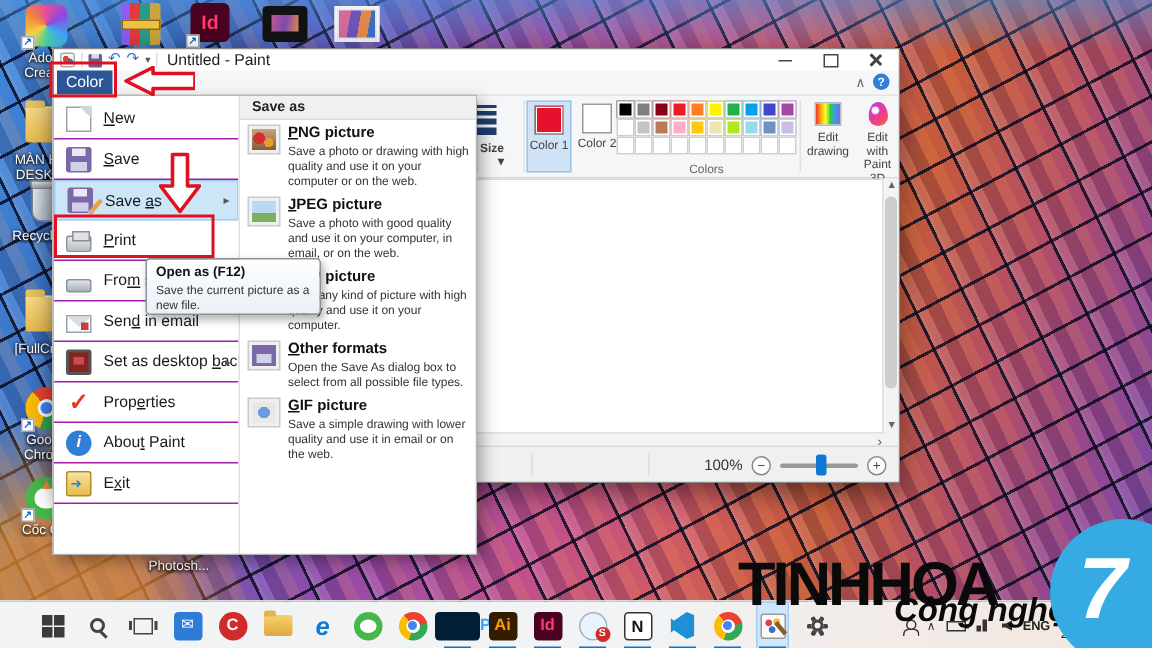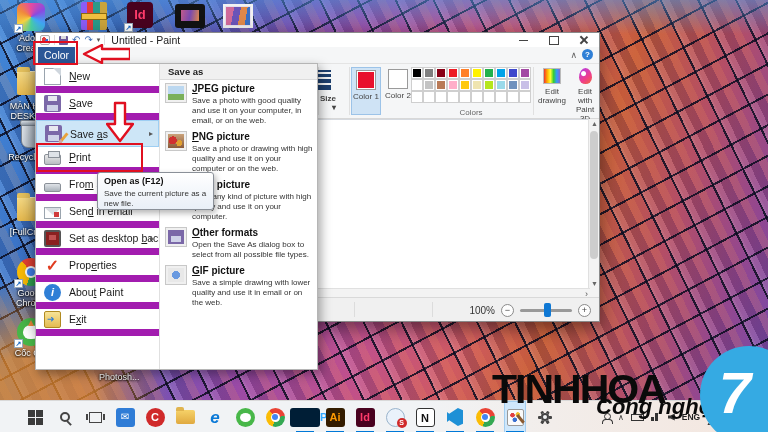--- a/index.html
+++ b/index.html
@@ -118,21 +118,21 @@
   #zoomctl{position:absolute;right:8px;top:0;height:24px;display:flex;align-items:center;gap:6px;}
   #zoom-val{font-size:10px;color:#333;}
   .zoom-btn{width:13px;height:13px;border:1px solid #8a8a8a;border-radius:50%;font-size:9px;line-height:11px;text-align:center;color:#444;background:#fdfdfd;}
   .zoom-track{position:relative;width:52px;height:3px;background:#999;border-radius:2px;}
   .zoom-thumb{position:absolute;left:24px;top:-6px;width:7px;height:14px;background:#0f78d4;border-radius:2px;}
 
   
   #file-menu{position:absolute;left:35px;top:63px;width:283px;height:307px;background:#fff;
     border:1px solid #b5b5b5;box-shadow:3px 4px 10px rgba(0,0,0,.35);}
   #menu-left{position:absolute;left:0;top:0;width:123px;height:100%;background:#fff;padding-top:2px;}
-  .menu-item{position:relative;height:27px;display:flex;align-items:center;padding-left:8px;border-bottom:7px solid #a21caf;}
+  .menu-item{position:relative;height:27px;display:flex;align-items:center;padding-left:8px;border-bottom:1px solid #a21caf;}
   .menu-item.hl{background:#cde6f7;border:1px solid #9ecef2;}
   .menu-item .lab{margin-left:8px;font-size:10.5px;color:#1a1a1a;white-space:nowrap;}
   .menu-item .arr{position:absolute;right:5px;font-size:8px;color:#555;}
   .u{text-decoration:underline;}
   .mi{width:17px;height:17px;position:relative;flex:0 0 17px;}
   .mi-new{background:#fff;border:1px solid #9aa4ae;box-shadow:inset 0 0 0 1px #fff;}
   .mi-new::after{content:"";position:absolute;right:-1px;top:-1px;border:4px solid #cfd6dd;border-left-color:transparent;border-bottom-color:transparent;}
   .mi-open{background:linear-gradient(#f9dd88,#e9bb4e);border-radius:2px;position:relative;}
   .mi-open::before{content:"";position:absolute;top:-3px;left:0;width:8px;height:4px;background:#e9c45e;border-radius:2px 2px 0 0;}
   .mi-open::after{content:"➜";position:absolute;left:2px;top:1px;font-size:9px;color:#2f7fd6;}
@@ -478,28 +478,28 @@
         </div>
         <div class="menu-item">
           <span class="mi mi-exit"></span>
           <span class="lab">E<span class="u">x</span>it</span>
         </div>
       </div>
     <div id="menu-right">
       <div id="submenu-header">Save as</div>
       <div id="submenu-list">
           <div class="sub-item">
+            <span class="si si-png"></span>
+            <div class="sub-title"><span class="u">P</span>NG picture</div>
+            <div class="sub-desc">Save a photo or drawing with high quality and use it on your computer or on the web.</div>
+          </div>
+          <div class="sub-item">
             <span class="si si-jpeg"></span>
             <div class="sub-title"><span class="u">J</span>PEG picture</div>
             <div class="sub-desc">Save a photo with good quality and use it on your computer, in email, or on the web.</div>
-          </div>
-          <div class="sub-item">
-            <span class="si si-png"></span>
-            <div class="sub-title"><span class="u">P</span>NG picture</div>
-            <div class="sub-desc">Save a photo or drawing with high quality and use it on your computer or on the web.</div>
           </div>
           <div class="sub-item">
             <span class="si si-bmp"></span>
             <div class="sub-title"><span class="u">B</span>MP picture</div>
             <div class="sub-desc">Save any kind of picture with high quality and use it on your computer.</div>
           </div>
           <div class="sub-item">
             <span class="si si-other"></span>
             <div class="sub-title"><span class="u">O</span>ther formats</div>
             <div class="sub-desc">Open the Save As dialog box to select from all possible file types.</div>

